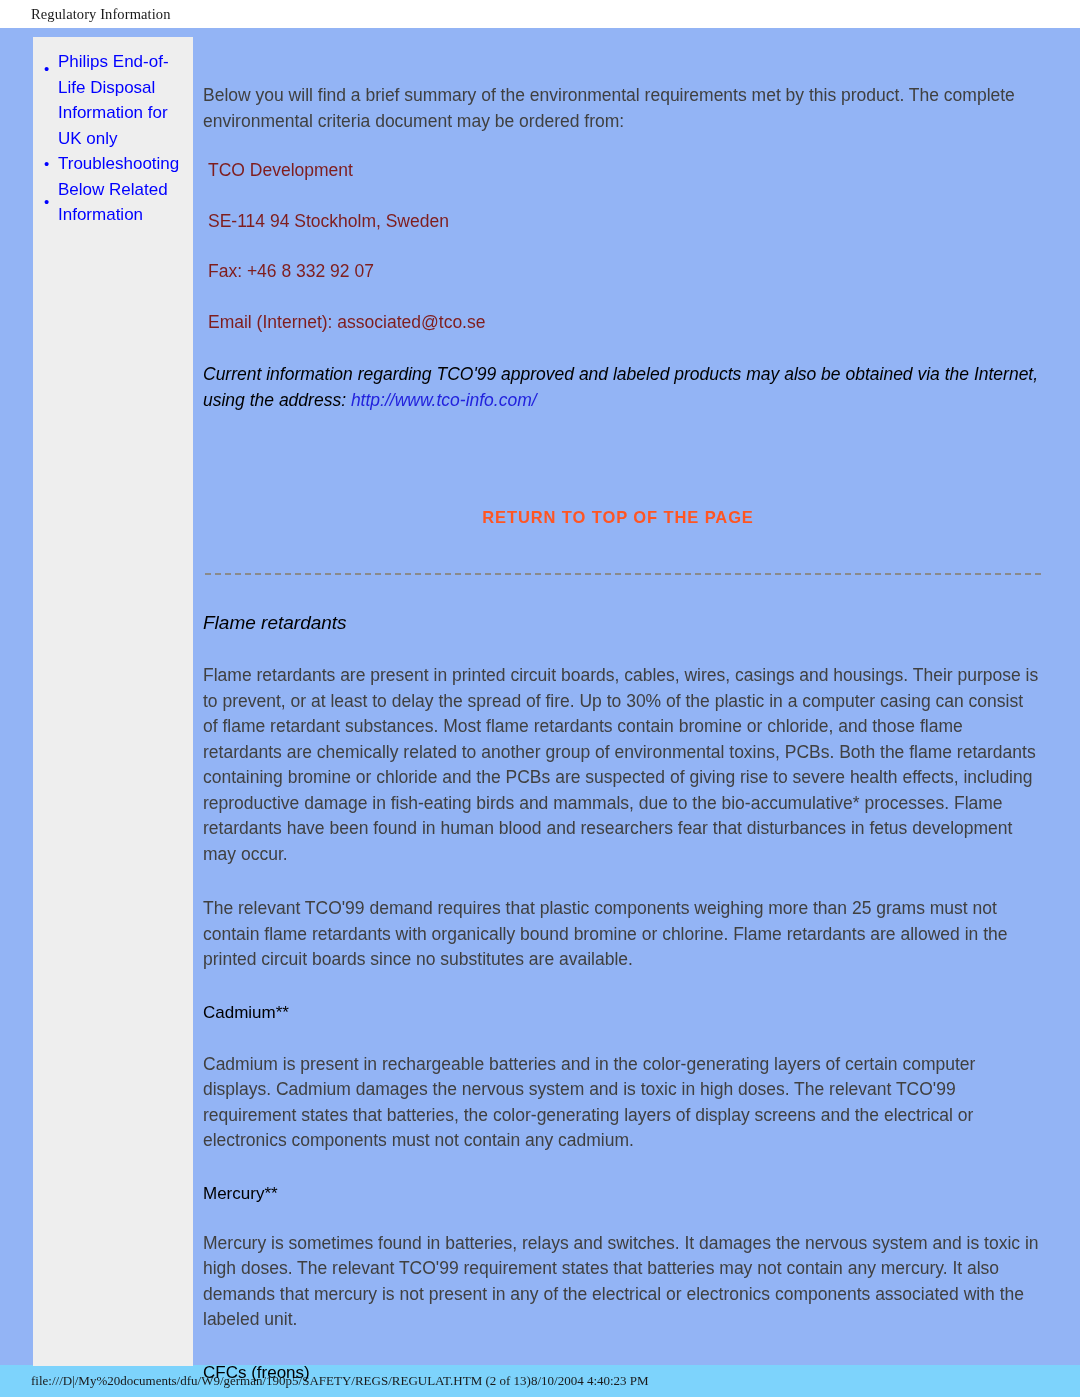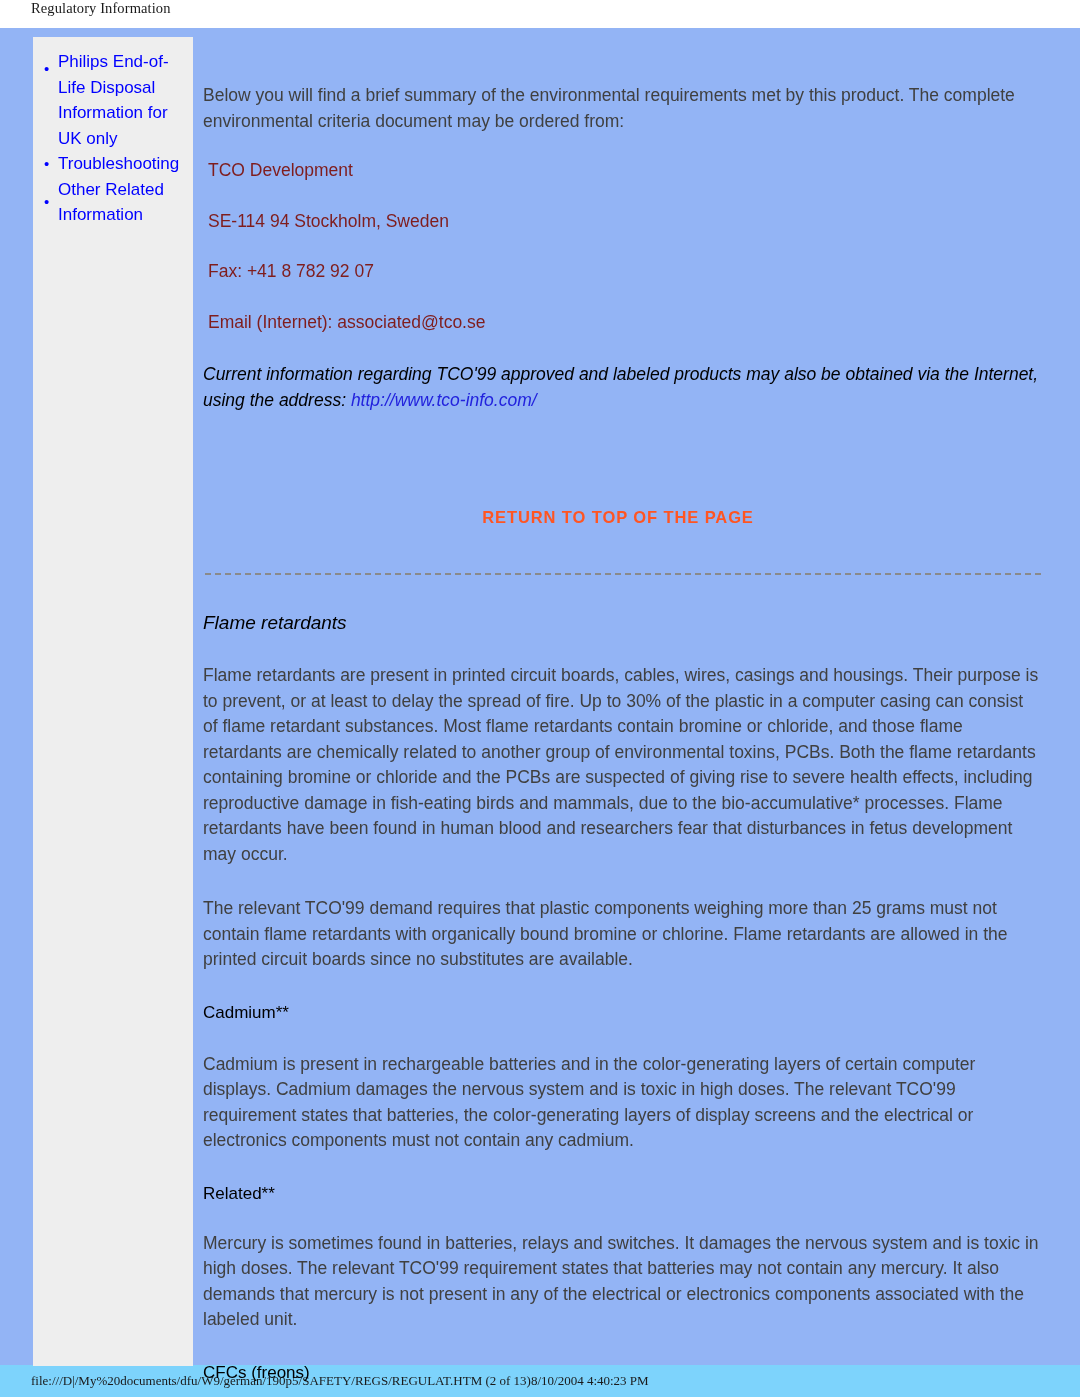--- a/index.html
+++ b/index.html
@@ -12,21 +12,21 @@
     background: #ffffff;
     font-family: "Liberation Sans", sans-serif;
     overflow: hidden;
   }
 
   
   .page-header {
     height: 28px;
     background: #ffffff;
     display: flex;
-    align-items: flex-start;
+    align-items: center;
     padding-left: 31px;
     box-sizing: border-box;
   }
   .page-header-title {
     font-family: "Liberation Serif", serif;
     font-size: 14.5px;
     color: #1a1a1a;
     letter-spacing: 0.1px;
   }
 
@@ -198,54 +198,54 @@
 
   <div class="sidebar">
     <ul class="sidebar-list">
       <li class="sidebar-item bullet-first">
         <a class="sidebar-link" href="#">Philips End-of-Life Disposal Information for UK only</a>
       </li>
       <li class="sidebar-item">
         <a class="sidebar-link" href="#">Troubleshooting</a>
       </li>
       <li class="sidebar-item">
-        <a class="sidebar-link" href="#">Other Related Information</a>
+        <a class="sidebar-link" href="#">Below Related Information</a>
       </li>
     </ul>
   </div>
 
   <div class="content">
 
     <p class="para lead">Below you will find a brief summary of the environmental requirements met by this product. The complete environmental criteria document may be ordered from:</p>
 
     <div class="addr-block">
       <p class="addr-line">TCO Development</p>
       <p class="addr-line">SE-114 94 Stockholm, Sweden</p>
-      <p class="addr-line">Fax: +41 8 782 92 07</p>
+      <p class="addr-line">Fax: +46 8 332 92 07</p>
       <p class="addr-line last">Email (Internet): associated@tco.se</p>
     </div>
 
     <p class="italic-note"><span>Current information regarding TCO'99 approved and labeled products may also be obtained via the Internet, using the address: </span><a href="#">http://www.tco-info.com/</a></p>
 
     <a class="return-top" href="#">RETURN TO TOP OF THE PAGE</a>
 
     <hr class="divider">
 
 
     <h3 class="h-sub">Flame retardants</h3>
 
     <p class="para body-para">Flame retardants are present in printed circuit boards, cables, wires, casings and housings. Their purpose is to prevent, or at least to delay the spread of fire. Up to 30% of the plastic in a computer casing can consist of flame retardant substances. Most flame retardants contain bromine or chloride, and those flame retardants are chemically related to another group of environmental toxins, PCBs. Both the flame retardants containing bromine or chloride and the PCBs are suspected of giving rise to severe health effects, including reproductive damage in fish-eating birds and mammals, due to the bio-accumulative* processes. Flame retardants have been found in human blood and researchers fear that disturbances in fetus development may occur.</p>
 
     <p class="para body-para">The relevant TCO'99 demand requires that plastic components weighing more than 25 grams must not contain flame retardants with organically bound bromine or chlorine. Flame retardants are allowed in the printed circuit boards since no substitutes are available.</p>
 
     <h4 class="h-bold">Cadmium**</h4>
 
     <p class="para body-para">Cadmium is present in rechargeable batteries and in the color-generating layers of certain computer displays. Cadmium damages the nervous system and is toxic in high doses. The relevant TCO'99 requirement states that batteries, the color-generating layers of display screens and the electrical or electronics components must not contain any cadmium.</p>
 
-    <h4 class="h-bold">Related**</h4>
+    <h4 class="h-bold">Mercury**</h4>
 
     <p class="para body-para tight">Mercury is sometimes found in batteries, relays and switches. It damages the nervous system and is toxic in high doses. The relevant TCO'99 requirement states that batteries may not contain any mercury. It also demands that mercury is not present in any of the electrical or electronics components associated with the labeled unit.</p>
 
     <h4 class="h-bold">CFCs (freons)</h4>
 
   </div>
 </div>
 
 <div class="page-footer">
   <span class="page-footer-path">file:///D|/My%20documents/dfu/W9/german/190p5/SAFETY/REGS/REGULAT.HTM (2 of 13)8/10/2004 4:40:23 PM</span>

